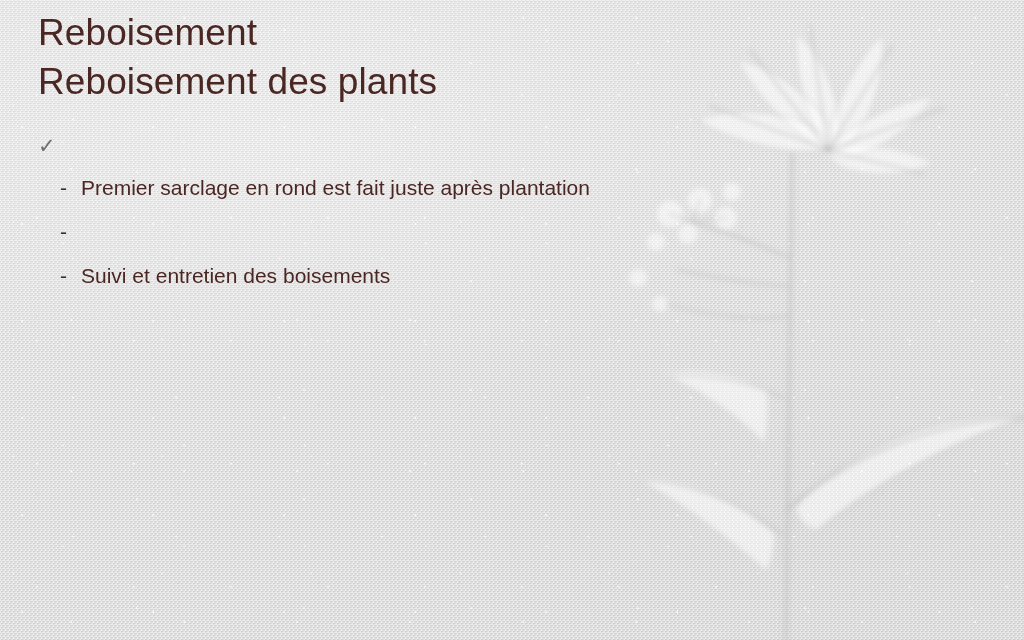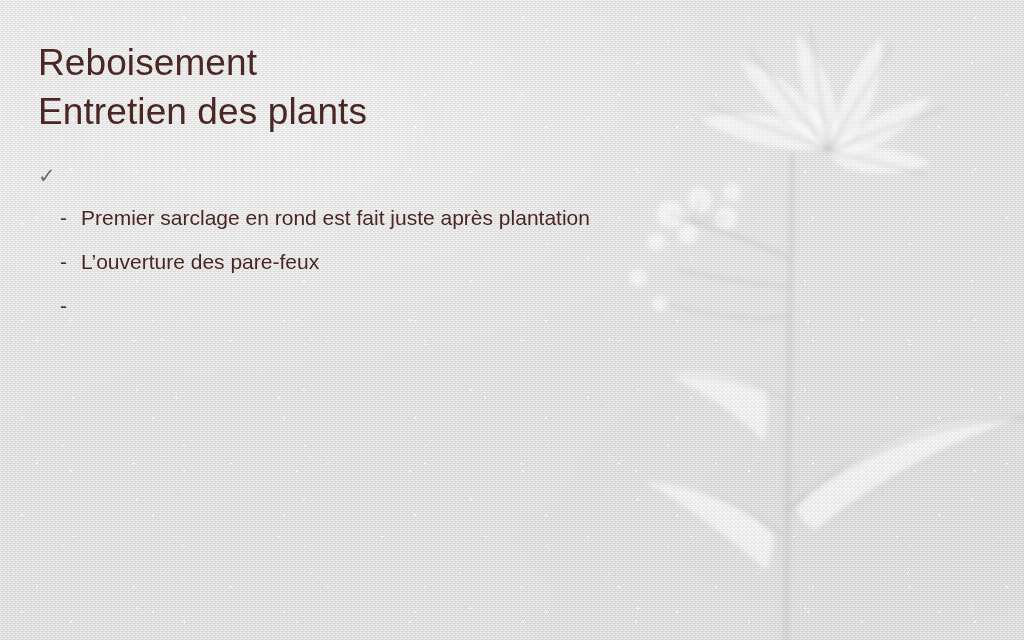--- a/index.html
+++ b/index.html
@@ -76,21 +76,20 @@
     width: 480px;
     height: 660px;
     pointer-events: none;
   }
   .watermark svg { display: block; width: 100%; height: 100%; }
 
   
   .content {
     position: absolute;
     inset: 0;
-    margin-top: 30px;
   }
 
   .title-block {
     position: absolute;
     left: 38px;
     top: 8px;
   }
   .title-line {
     color: #4a2723;
     font-size: 37px;
@@ -248,38 +247,38 @@
           </g>
         </g>
       </g>
     </svg>
   </div>
 
   <div class="content">
 
     <div class="title-block">
       <div class="title-line">Reboisement</div>
-      <div class="title-line">Entretien des plants</div>
+      <div class="title-line">Reboisement des plants</div>
     </div>
 
     <div class="body-block">
 
       <div class="lvl1">
         <span class="mark">✓</span>
       </div>
 
       <div class="lvl2">
         <span class="mark">-</span>
         <span>Premier sarclage en rond est fait juste après plantation</span>
       </div>
 
       <div class="lvl2">
         <span class="mark">-</span>
-        <span>L’ouverture des pare-feux</span>
       </div>
 
       <div class="lvl2">
         <span class="mark">-</span>
+        <span>Suivi et entretien des boisements</span>
       </div>
 
     </div>
   </div>
 </div>
 
 </body></html>

